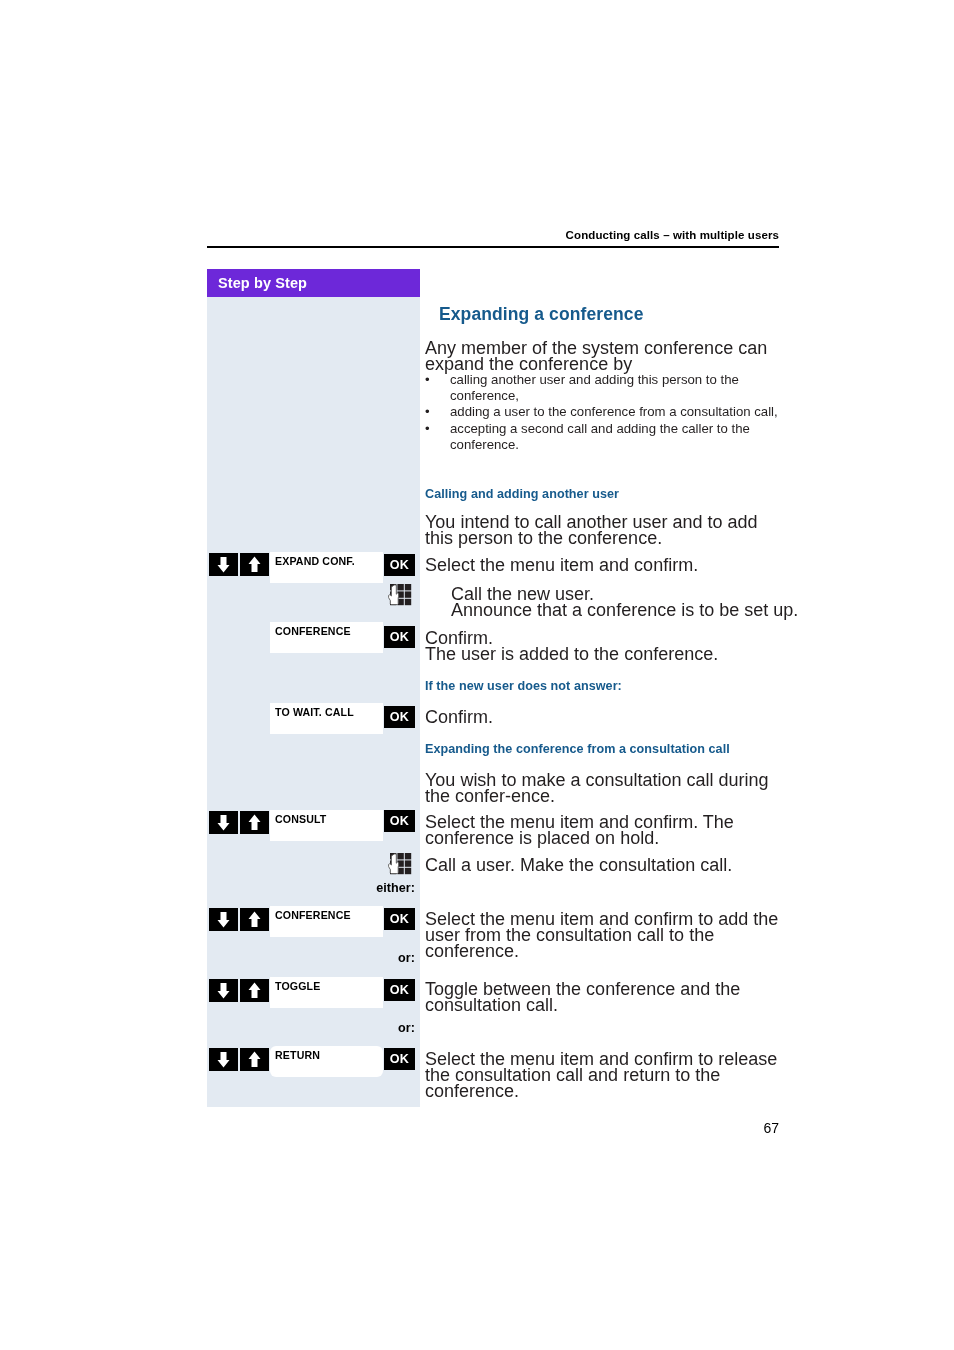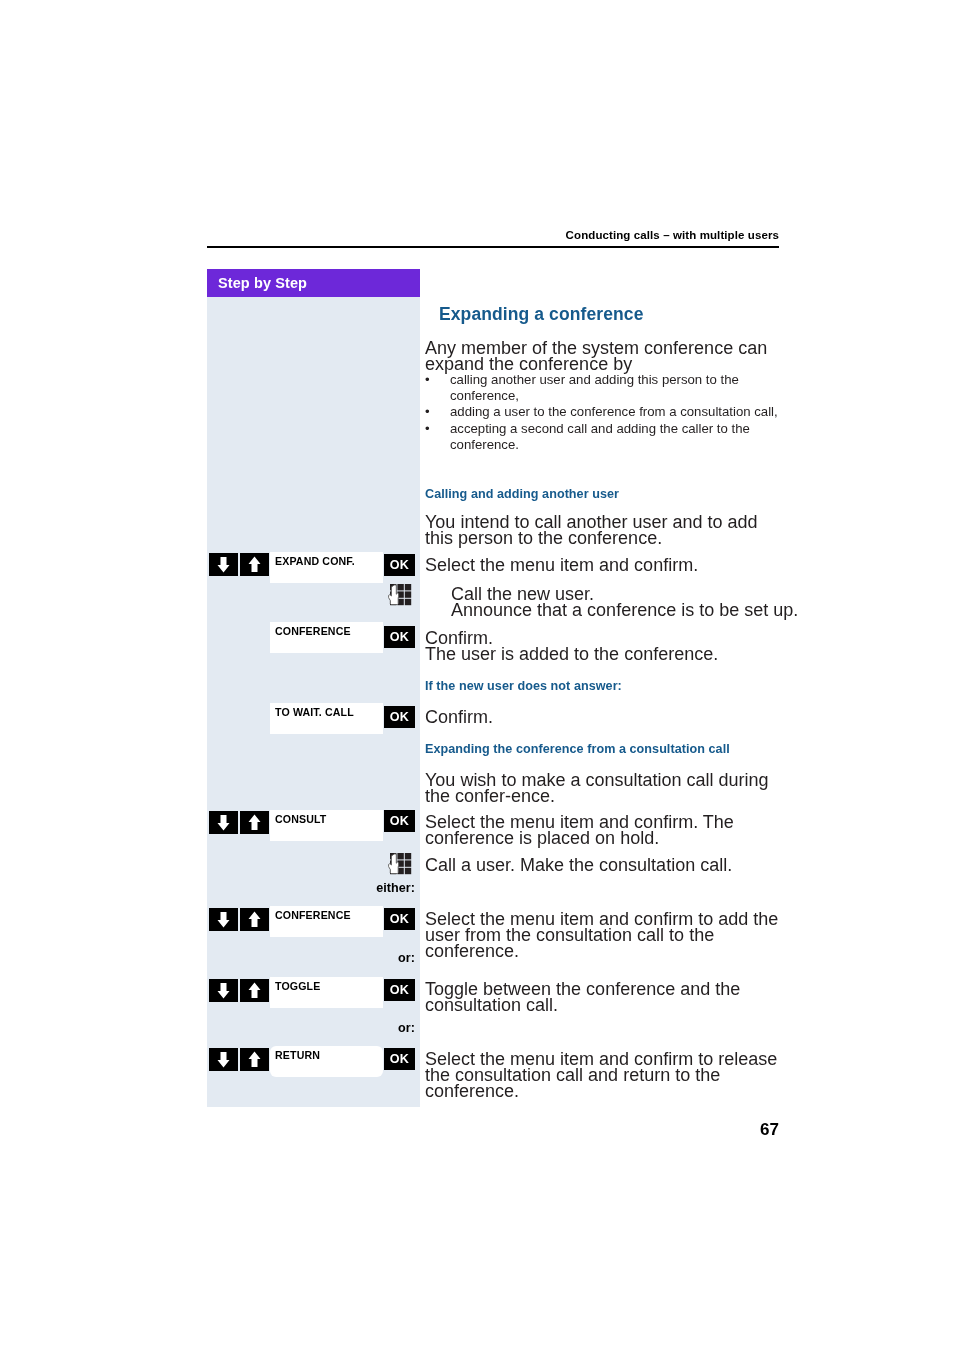--- a/index.html
+++ b/index.html
@@ -174,22 +174,22 @@
     letter-spacing: 0.05px;
   }
 
   
   #page-number {
     position: absolute;
     left: 700px;
     top: 1120px;
     width: 79px;
     text-align: right;
-    font-size: 17px;
-    font-weight: bold;
+    font-size: 14px;
+    font-weight: normal;
     color: #000000;
   }
 </style>
 </head>
 <body>
 
 <div id="page-header">
   <span class="hdr-text">Conducting calls – with multiple users</span>
 </div>
 <div id="header-rule"></div>

